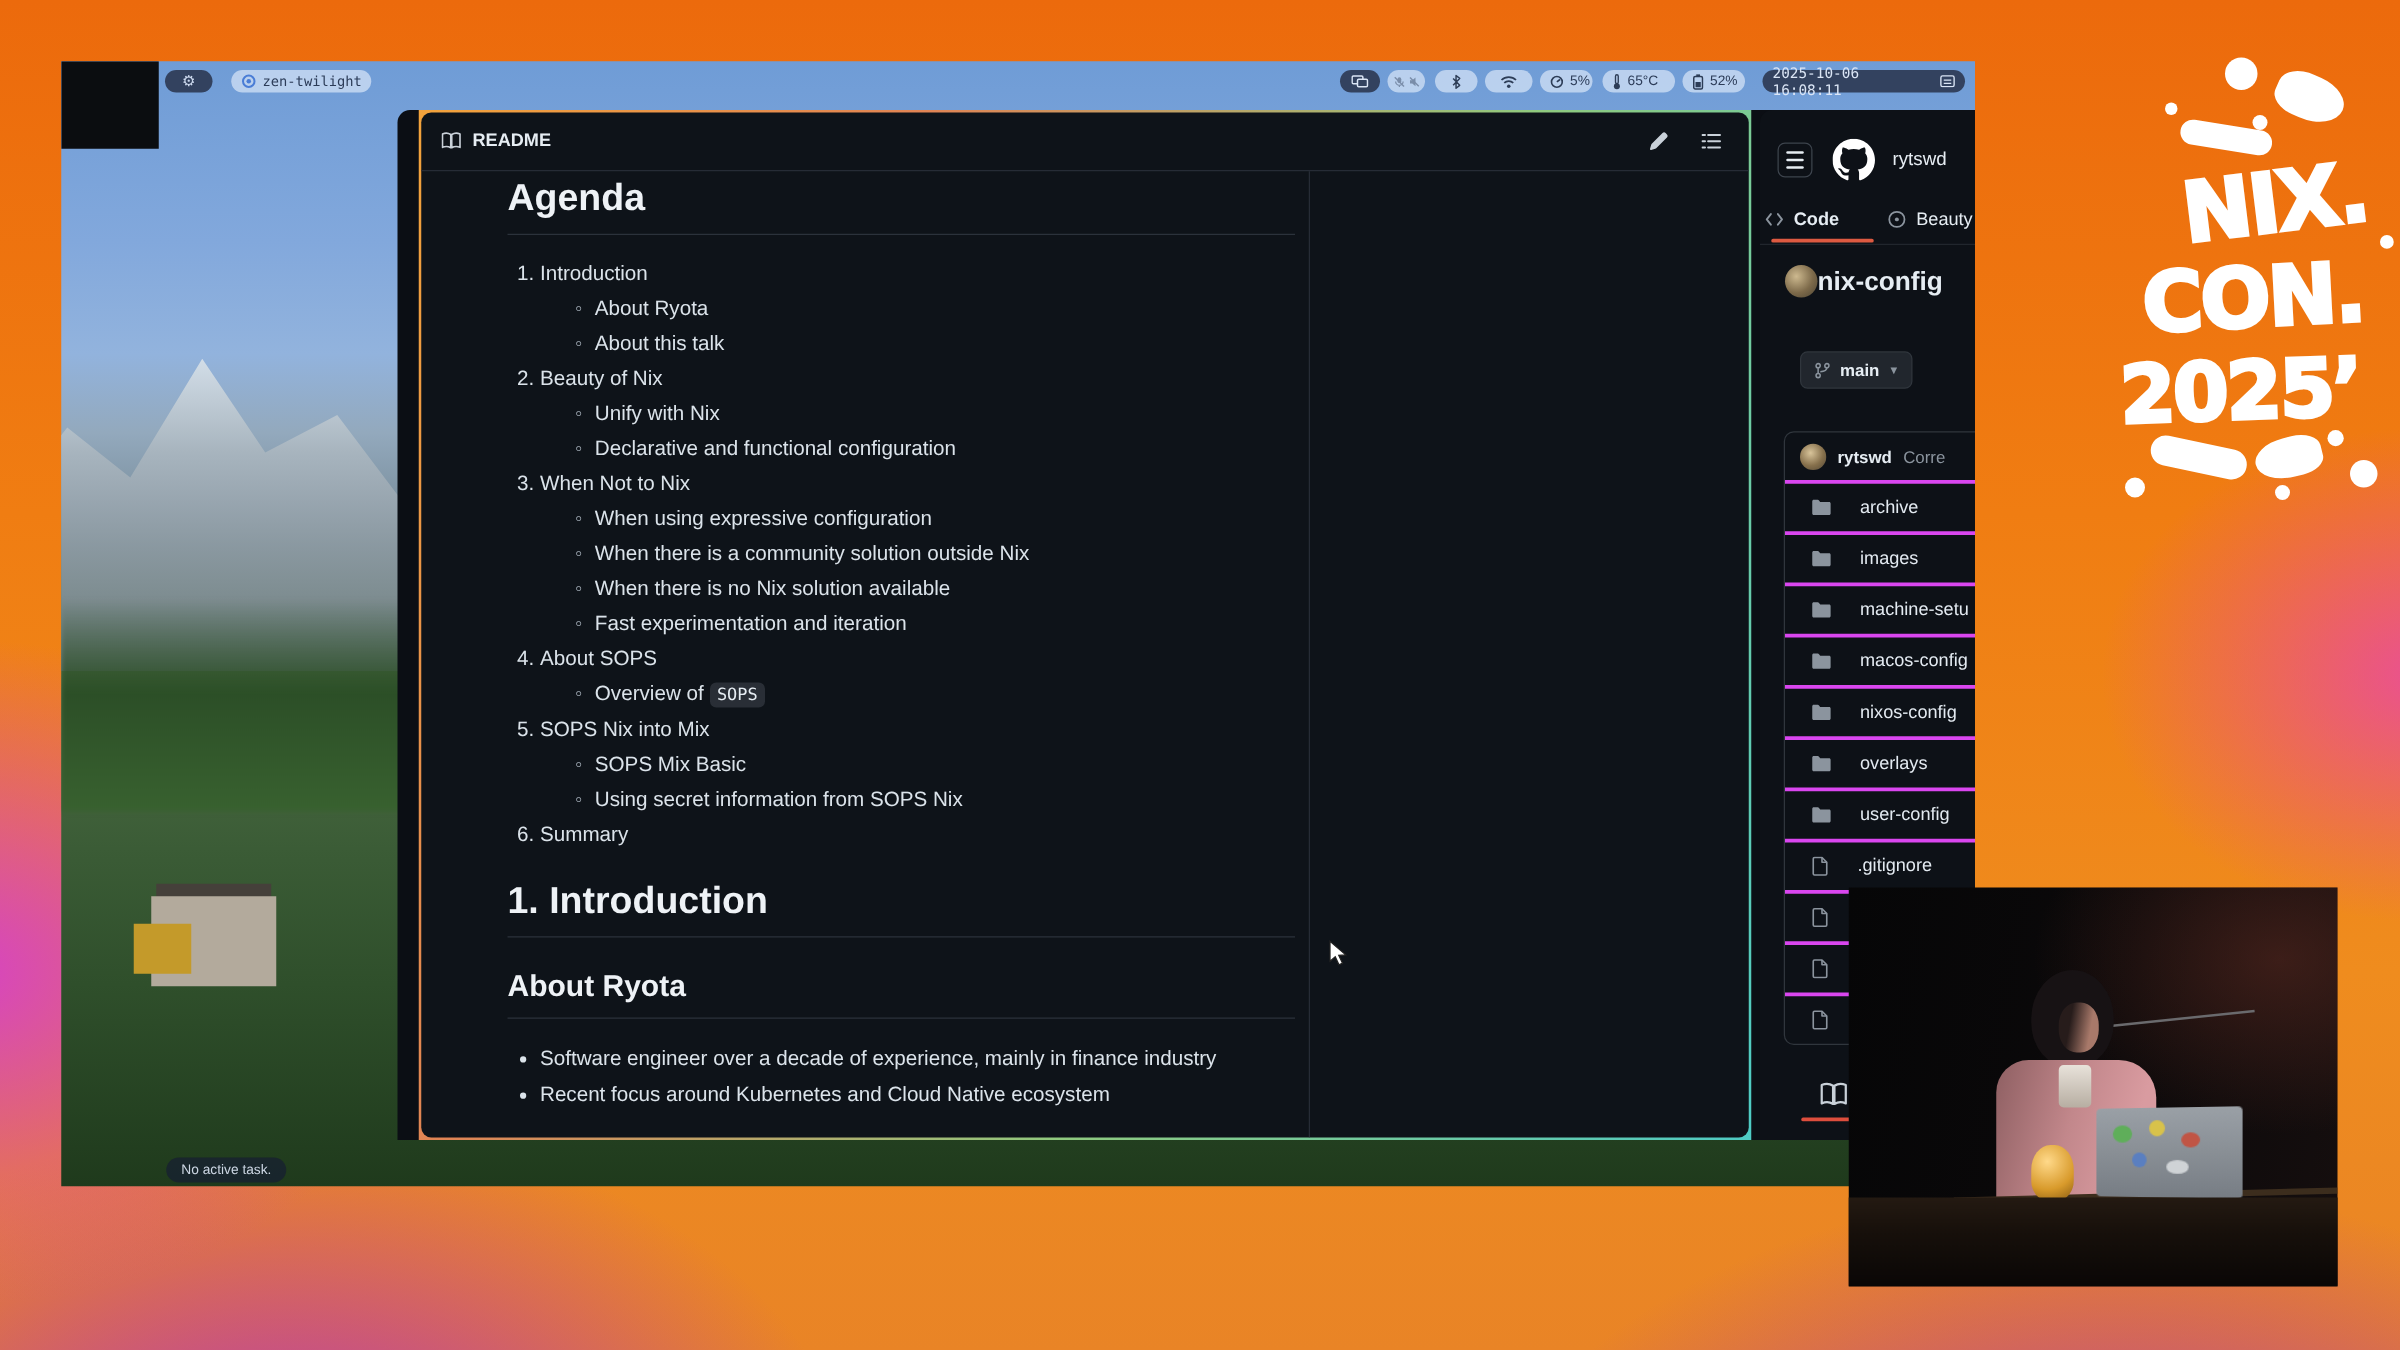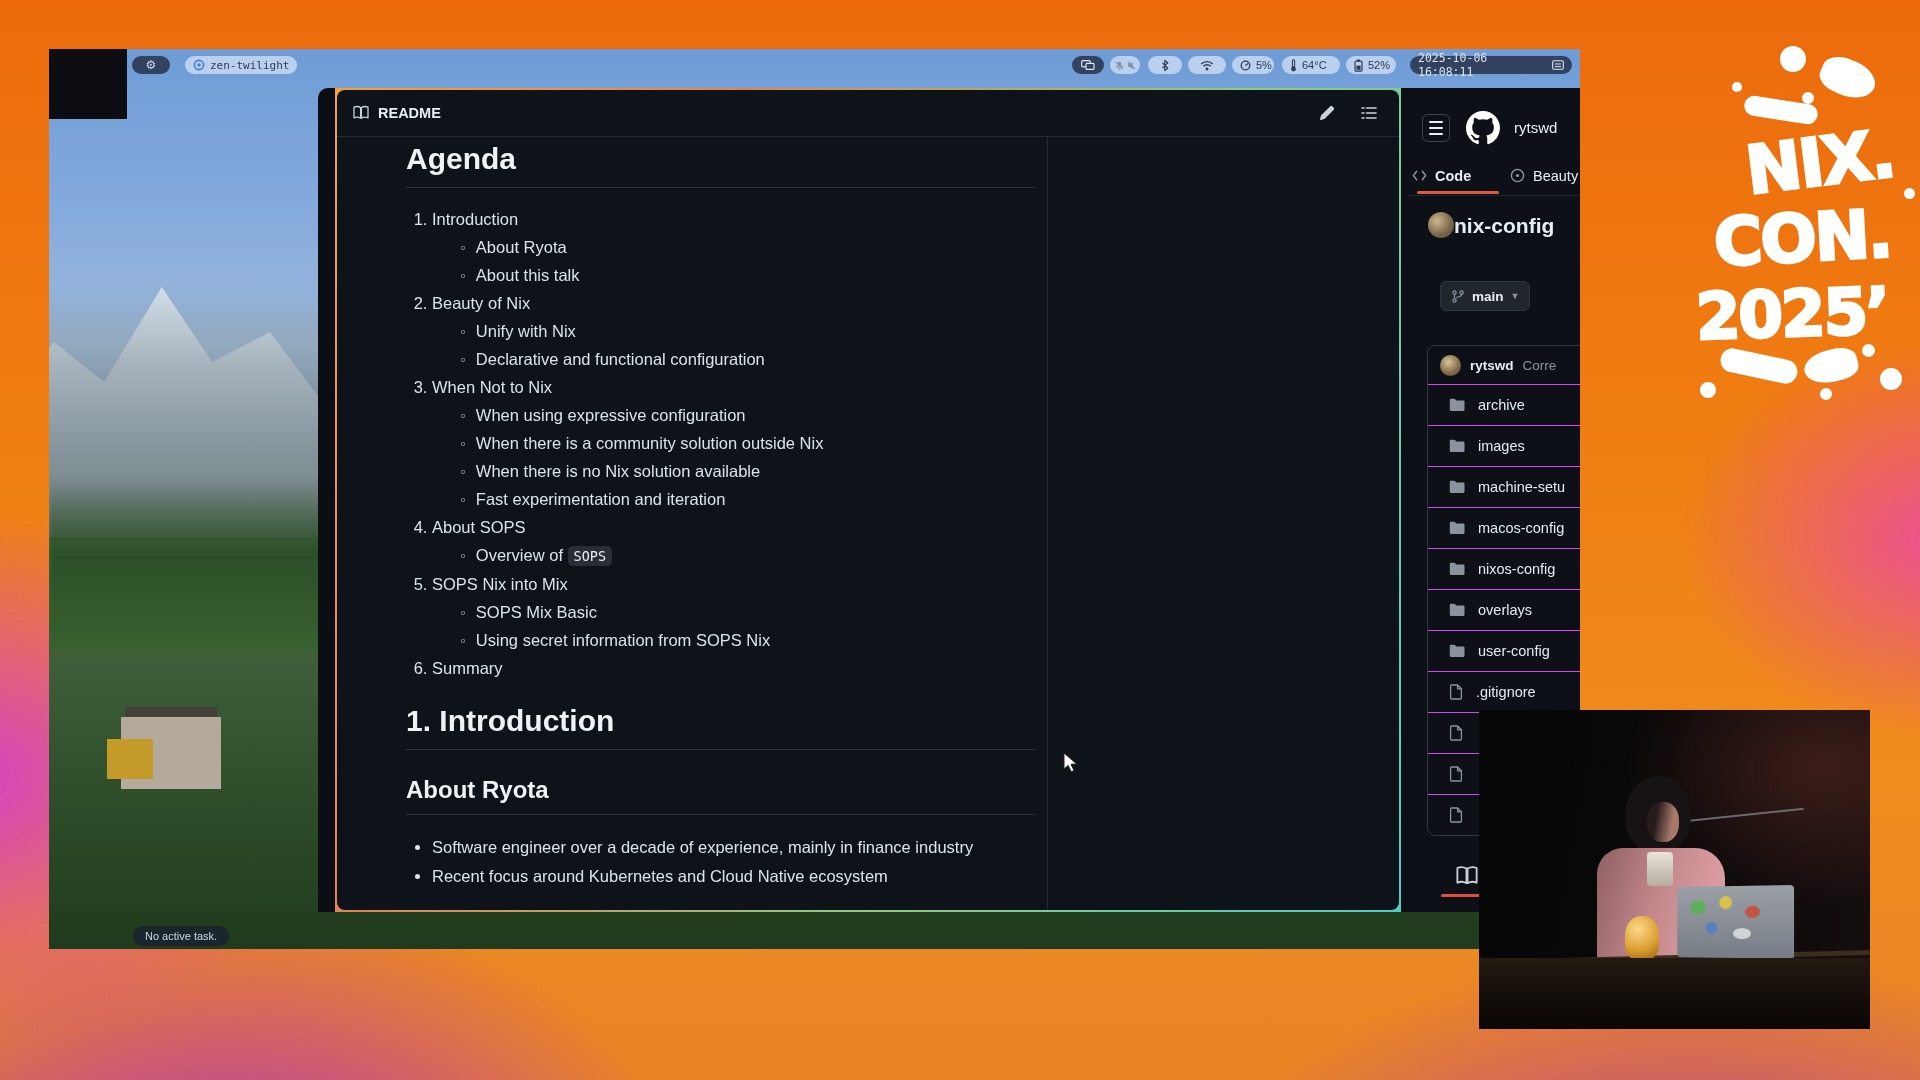--- a/index.html
+++ b/index.html
@@ -99,22 +99,22 @@
     align-items:center; gap:7px; background:#21262d; border:1px solid #30363d; border-radius:6px;
     font-size:13.5px; font-weight:bold; color:#e6edf3; }
   .gh .caret { font-size:9px; color:#8b949e; }
   .gh .filebox { position:absolute; left:19px; top:257px; width:270px; border:1px solid #30363d; border-radius:8px; }
   .gh .commit-row { height:38px; display:flex; align-items:center; gap:9px; padding:0 12px;
     font-size:13.5px; }
   .gh .commit-avatar { width:21px; height:21px; border-radius:50%;
     background:radial-gradient(circle at 40% 35%, #d8c49a, #86704c 55%, #514736); }
   .gh .commit-author { font-weight:bold; }
   .gh .commit-msg { color:#8b949e; white-space:nowrap; }
-  .gh .frow { height:41px; display:flex; align-items:center; gap:13px; padding:0 0 0 21px;
-    border-top:1px solid #d946ef; font-size:14.5px; color:#e3eaf1; }
+  .gh .frow { height:41px; display:flex; align-items:center; gap:23px; padding:0 0 0 21px;
+    border-top:3px solid #d946ef; font-size:14.5px; color:#e3eaf1; }
   .gh .booktab { position:absolute; left:35px; top:768px; width:48px; height:40px;
     display:flex; align-items:center; justify-content:center; }
   .gh .book-underline { position:absolute; left:33px; top:806px; width:120px; height:3px; border-radius:2px; background:#dd4e3d; }
 
   
   .notask { position:absolute; left:84px; top:877px; height:20px; padding:0 12px; border-radius:10px;
     background:rgba(23,33,48,.82); color:#ccd6e3; font-size:11px; display:flex; align-items:center; }
 
   
   .cursor { position:absolute; left:1014px; top:703px; }
@@ -221,21 +221,21 @@
         <circle cx="5.5" cy="5.5" r="4.3" fill="none" stroke="#2d3d57" stroke-width="1.3"></circle>
         <path d="M5.5 5.5L8 3.6" stroke="#2d3d57" stroke-width="1.3"></path>
       </svg>
       <span>5%</span>
     </div>
     <div class="pill" style="left:1233px;width:58px;">
       <svg width="7" height="13" viewBox="0 0 7 13">
         <rect x="2.4" y="0.8" width="2.2" height="7" rx="1.1" fill="none" stroke="#2d3d57" stroke-width="1.1"></rect>
         <circle cx="3.5" cy="10" r="2.4" fill="#2d3d57"></circle>
       </svg>
-      <span>64°C</span>
+      <span>65°C</span>
     </div>
     <div class="pill" style="left:1297px;width:50px;">
       <svg width="9" height="13" viewBox="0 0 9 13">
         <rect x="3" y="0.5" width="3" height="1.6" fill="#2d3d57"></rect>
         <rect x="1" y="2.2" width="7" height="10" rx="1.2" fill="none" stroke="#2d3d57" stroke-width="1.2"></rect>
         <rect x="2.4" y="6.6" width="4.2" height="4.2" fill="#2d3d57"></rect>
       </svg>
       <span>52%</span>
     </div>
     <div class="pill dark mono" style="left:1361px;width:162px;font-size:11.5px;">

